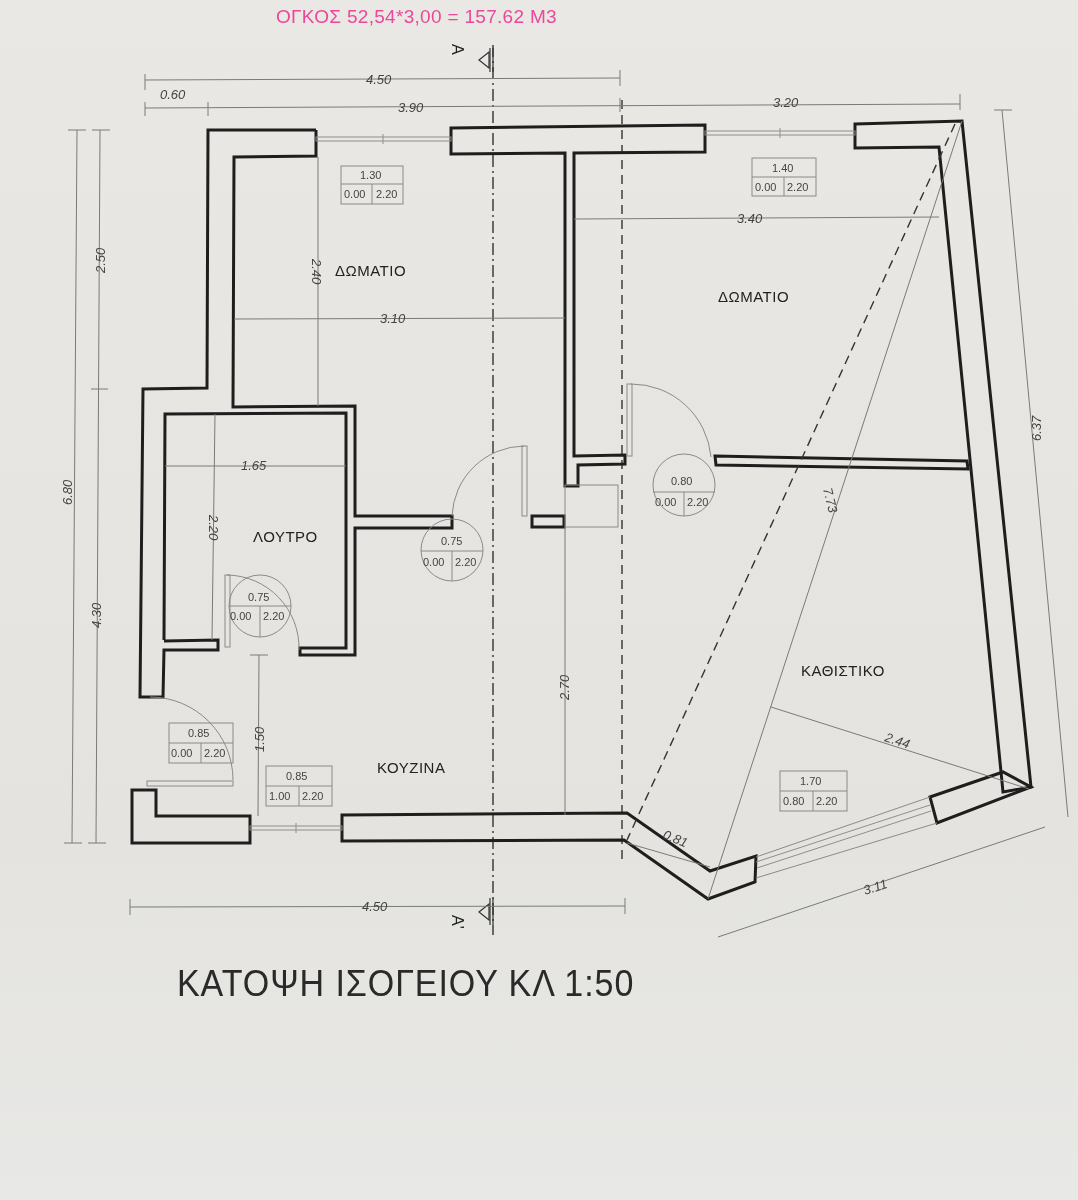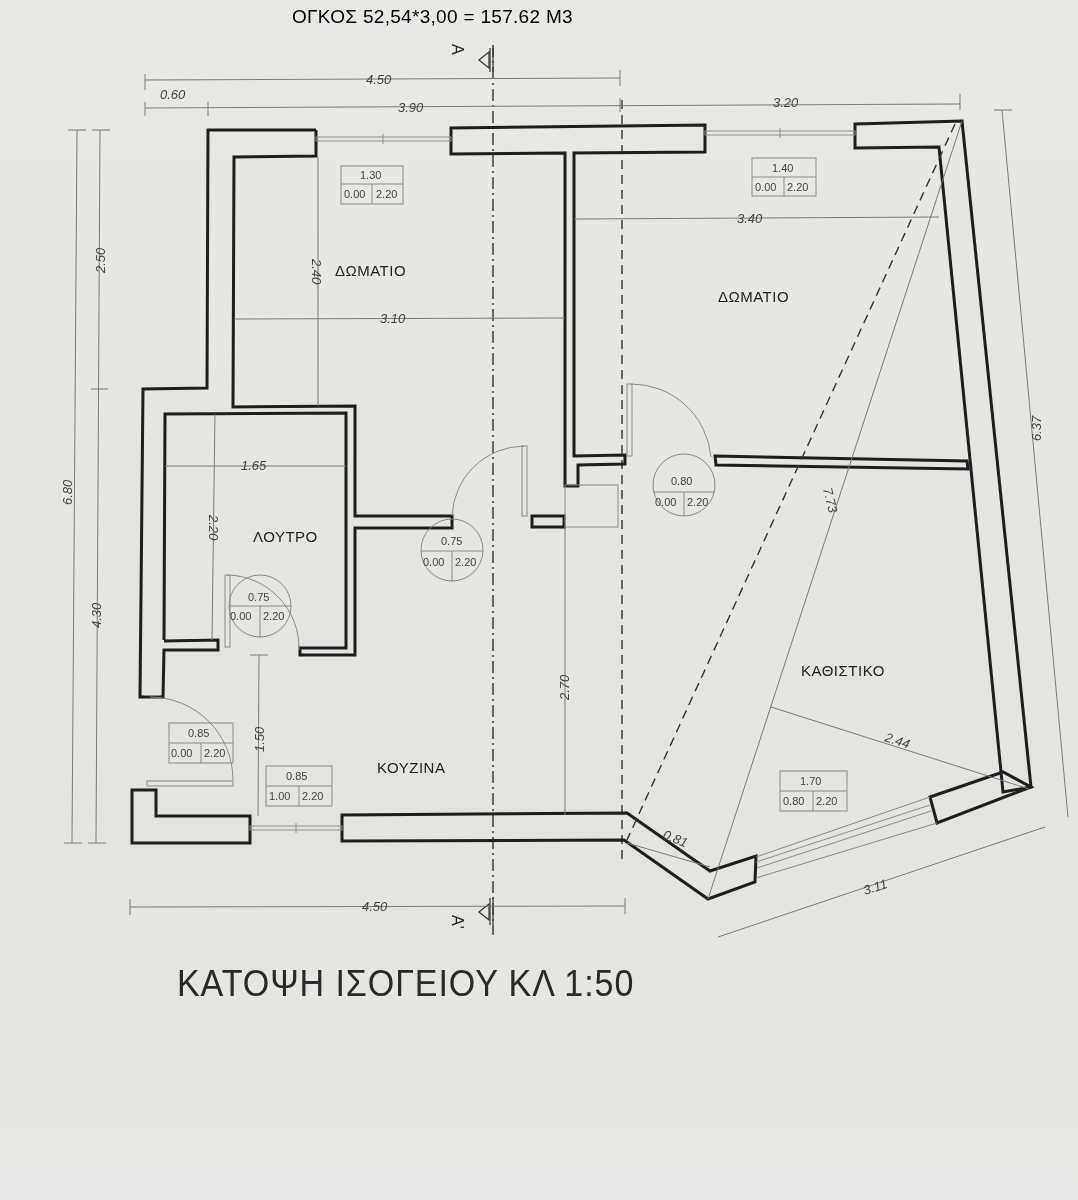--- a/index.html
+++ b/index.html
@@ -15,21 +15,21 @@
   .thin { fill: none; stroke: #8a8a88; stroke-width: 1; }
   .dim { fill: none; stroke: #7a7a78; stroke-width: 1; }
   .dash { fill: none; stroke: #333; stroke-width: 1.4; stroke-dasharray: 9 6; }
   .dashdot { fill: none; stroke: #333; stroke-width: 1.4; stroke-dasharray: 12 4 2 4; }
   .win { fill: none; stroke: #8e8e8c; stroke-width: 1; }
   .dimtxt { font-family: "Liberation Sans", sans-serif; font-size: 13px; font-style: italic; fill: #444; }
   .room { font-family: "Liberation Sans", sans-serif; font-size: 15px; fill: #222; letter-spacing: 0.5px; }
   .tagtxt { font-family: "Liberation Sans", sans-serif; font-size: 11px; fill: #444; }
   .tagbox { fill: none; stroke: #8a8a88; stroke-width: 1; }
   .title { position: absolute; left: 177px; top: 963px; font-size: 37px; letter-spacing: 1px; color: #2a2a2a; white-space: nowrap; transform: scaleX(0.92); transform-origin: left top; }
-  .volume { position: absolute; left: 292px; top: 6px; font-size: 19px; color: #000000; white-space: nowrap; letter-spacing: 0.3px; }
+  .volume { position: absolute; left: 276px; top: 6px; font-size: 19px; color: #ec4899; white-space: nowrap; letter-spacing: 0.3px; }
   .seclbl { font-family: "Liberation Sans", sans-serif; font-size: 16px; fill: #222; }
 </style>
 </head>
 <body>
 
 <div class="sheet">
 
   <div class="volume">ΟΓΚΟΣ  52,54*3,00 = 157.62 Μ3</div>
 
   <svg width="1078" height="1200" viewBox="0 0 1078 1200">

